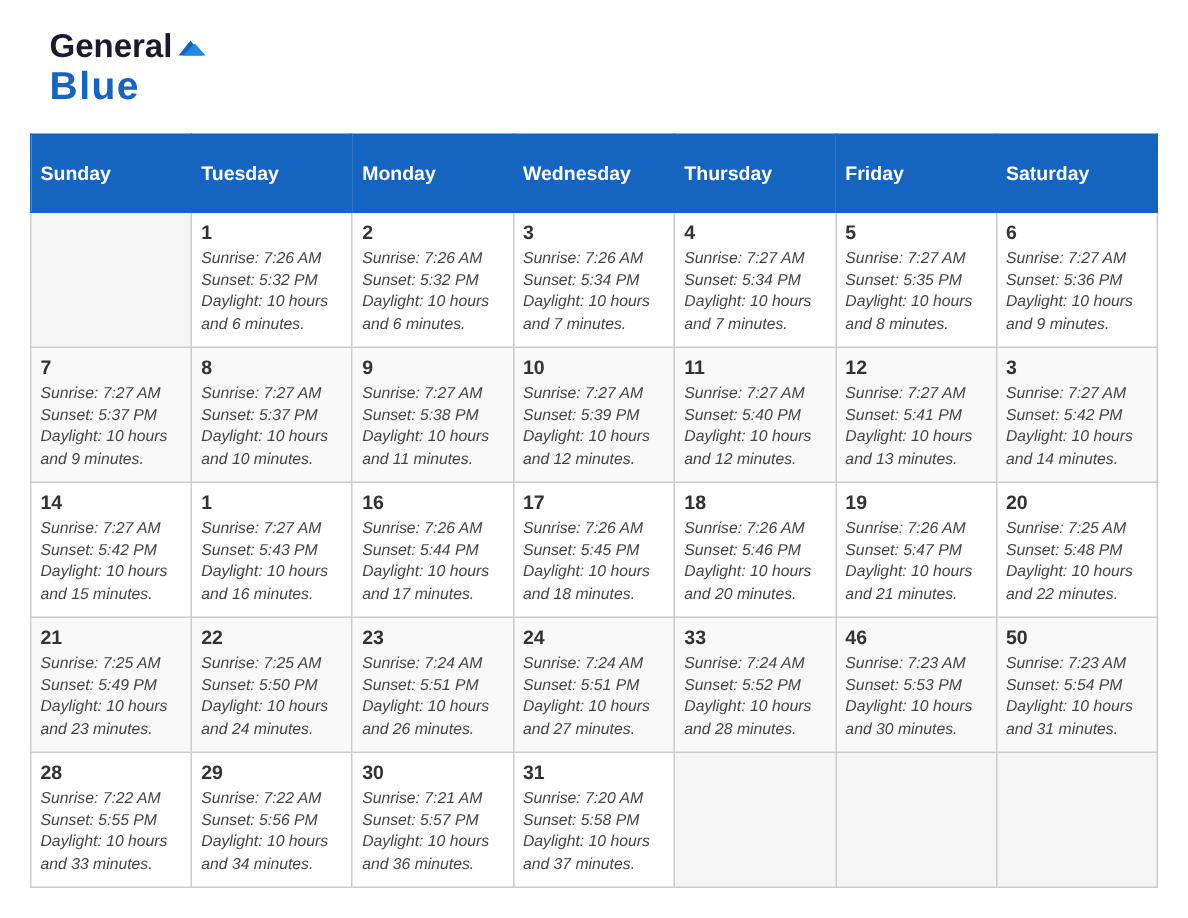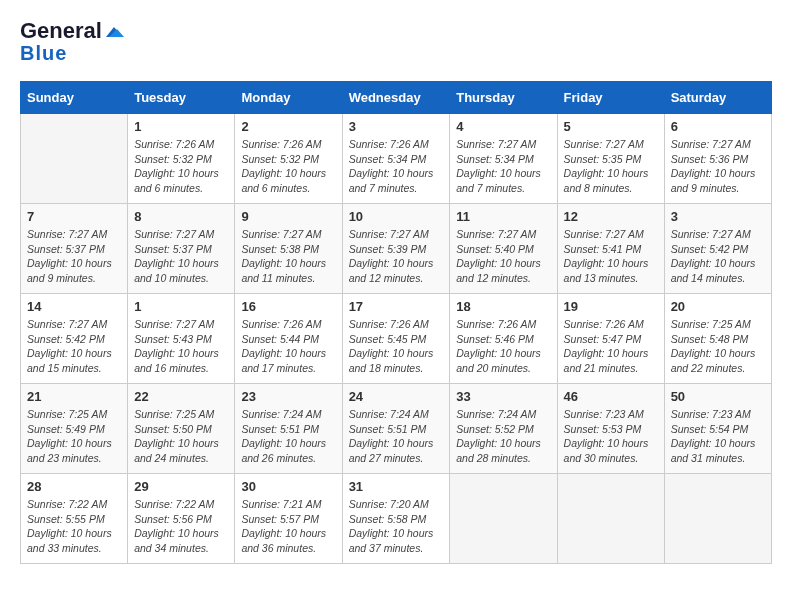--- a/index.html
+++ b/index.html
@@ -8,20 +8,21 @@
       background: #fff;
       width: 792px;
       min-height: 612px;
       padding: 20px;
     }
     .header-area {
       display: flex;
       justify-content: space-between;
       align-items: flex-start;
       margin-bottom: 16px;
+      margin-left: 13px;
     }
     .logo {
       display: flex;
       flex-direction: column;
       align-items: flex-start;
     }
     .logo-text {
       font-size: 22px;
       font-weight: bold;
       color: #1a1a2e;
@@ -45,21 +46,21 @@
       color: #555;
     }
     .calendar {
       width: 100%;
       border-collapse: collapse;
       font-size: 11px;
     }
     .calendar thead tr th {
       background-color: #1565c0;
       color: #fff;
-      padding: 8px 6px;
+      padding: 18px 6px;
       text-align: left;
       font-size: 13px;
       font-weight: bold;
       border: 1px solid #1565c0;
       margin-left: 12px;
     }
     .calendar tbody tr td {
       border: 1px solid #ccc;
       vertical-align: top;
       padding: 5px 6px;
@@ -93,21 +94,21 @@
 <div class="header-area">
   <div class="logo">
     <div class="logo-row">
       <span class="logo-text">
         <span style="color:#1a1a2e;">General</span><svg style="display:inline-block;vertical-align:middle;margin-left:2px;" width="20" height="14" viewBox="0 0 20 14">
             <polygon points="2,12 10,2 18,12" fill="#1565c0" stroke="none"></polygon>
             <polygon points="5,12 13,4 20,12" fill="#1e88e5" stroke="none"></polygon>
           </svg>
       </span>
     </div>
-    <div style="font-size:20px;font-weight:bold;color:#1565c0;letter-spacing:1px;">Blue</div>
+    <div style="font-size:26px;font-weight:bold;color:#1565c0;letter-spacing:1px;">Blue</div>
   </div>
   <div class="title-area">
     <h1></h1>
     <h2></h2>
   </div>
 </div>
 
 <table class="calendar">
   <thead>
     <tr>

